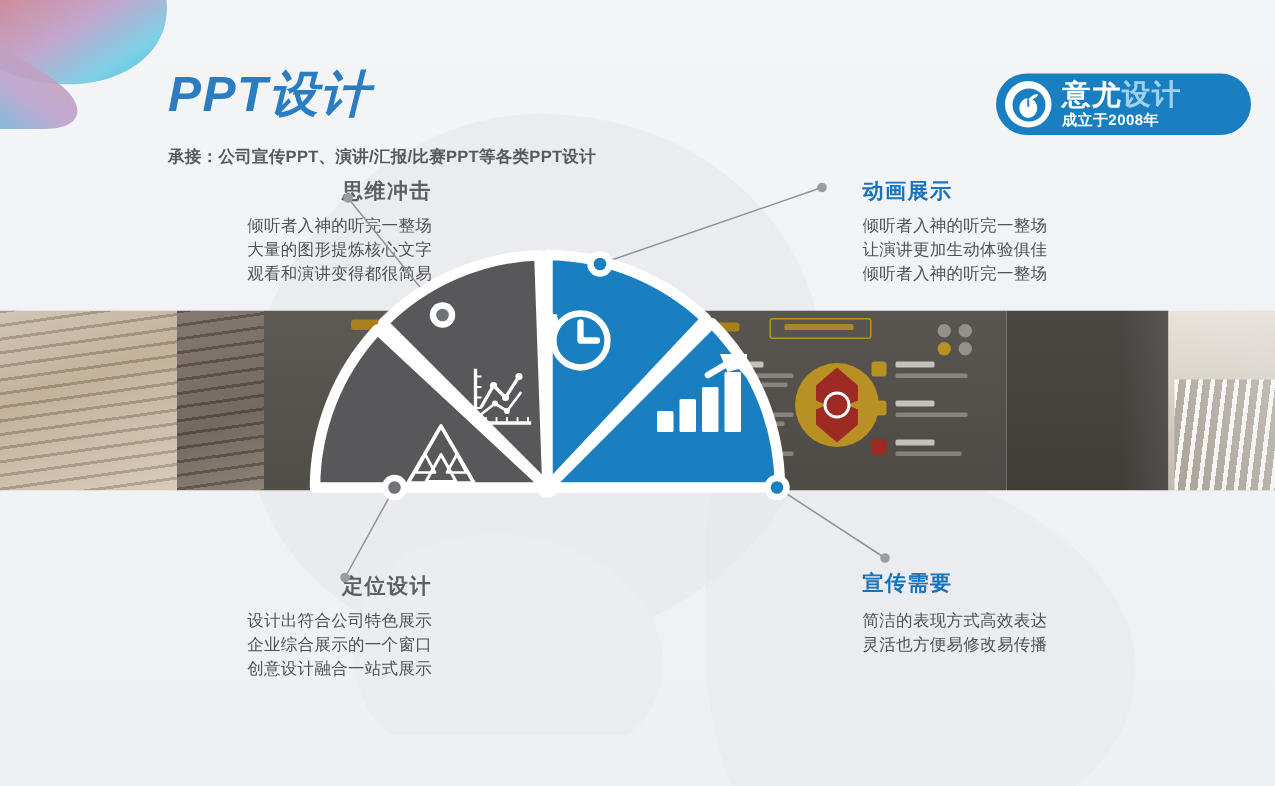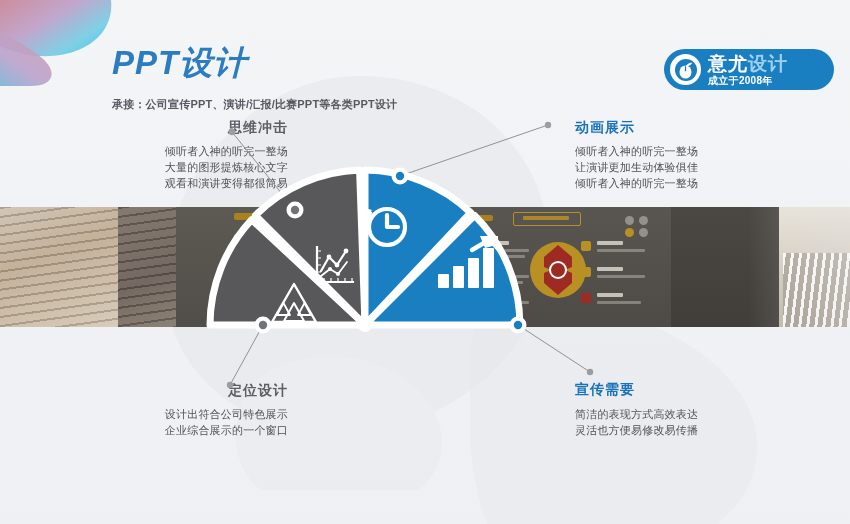--- a/index.html
+++ b/index.html
@@ -353,20 +353,21 @@
     <div class="c-head">动画展示</div>
     <div class="c-line">倾听者入神的听完一整场</div>
     <div class="c-line">让演讲更加生动体验俱佳</div>
     <div class="c-line">倾听者入神的听完一整场</div>
   </div>
 
   <div class="callout c-gray align-r" id="callout-bl">
     <div class="c-head">定位设计</div>
     <div class="c-line">设计出符合公司特色展示</div>
     <div class="c-line">企业综合展示的一个窗口</div>
+    <div class="c-line">创意设计融合一站式展示</div>
   </div>
 
   <div class="callout c-blue align-l" id="callout-br">
     <div class="c-head">宣传需要</div>
     <div class="c-line">简洁的表现方式高效表达</div>
     <div class="c-line">灵活也方便易修改易传播</div>
   </div>
 
   <svg class="diagram" viewBox="0 0 850 524">
 

